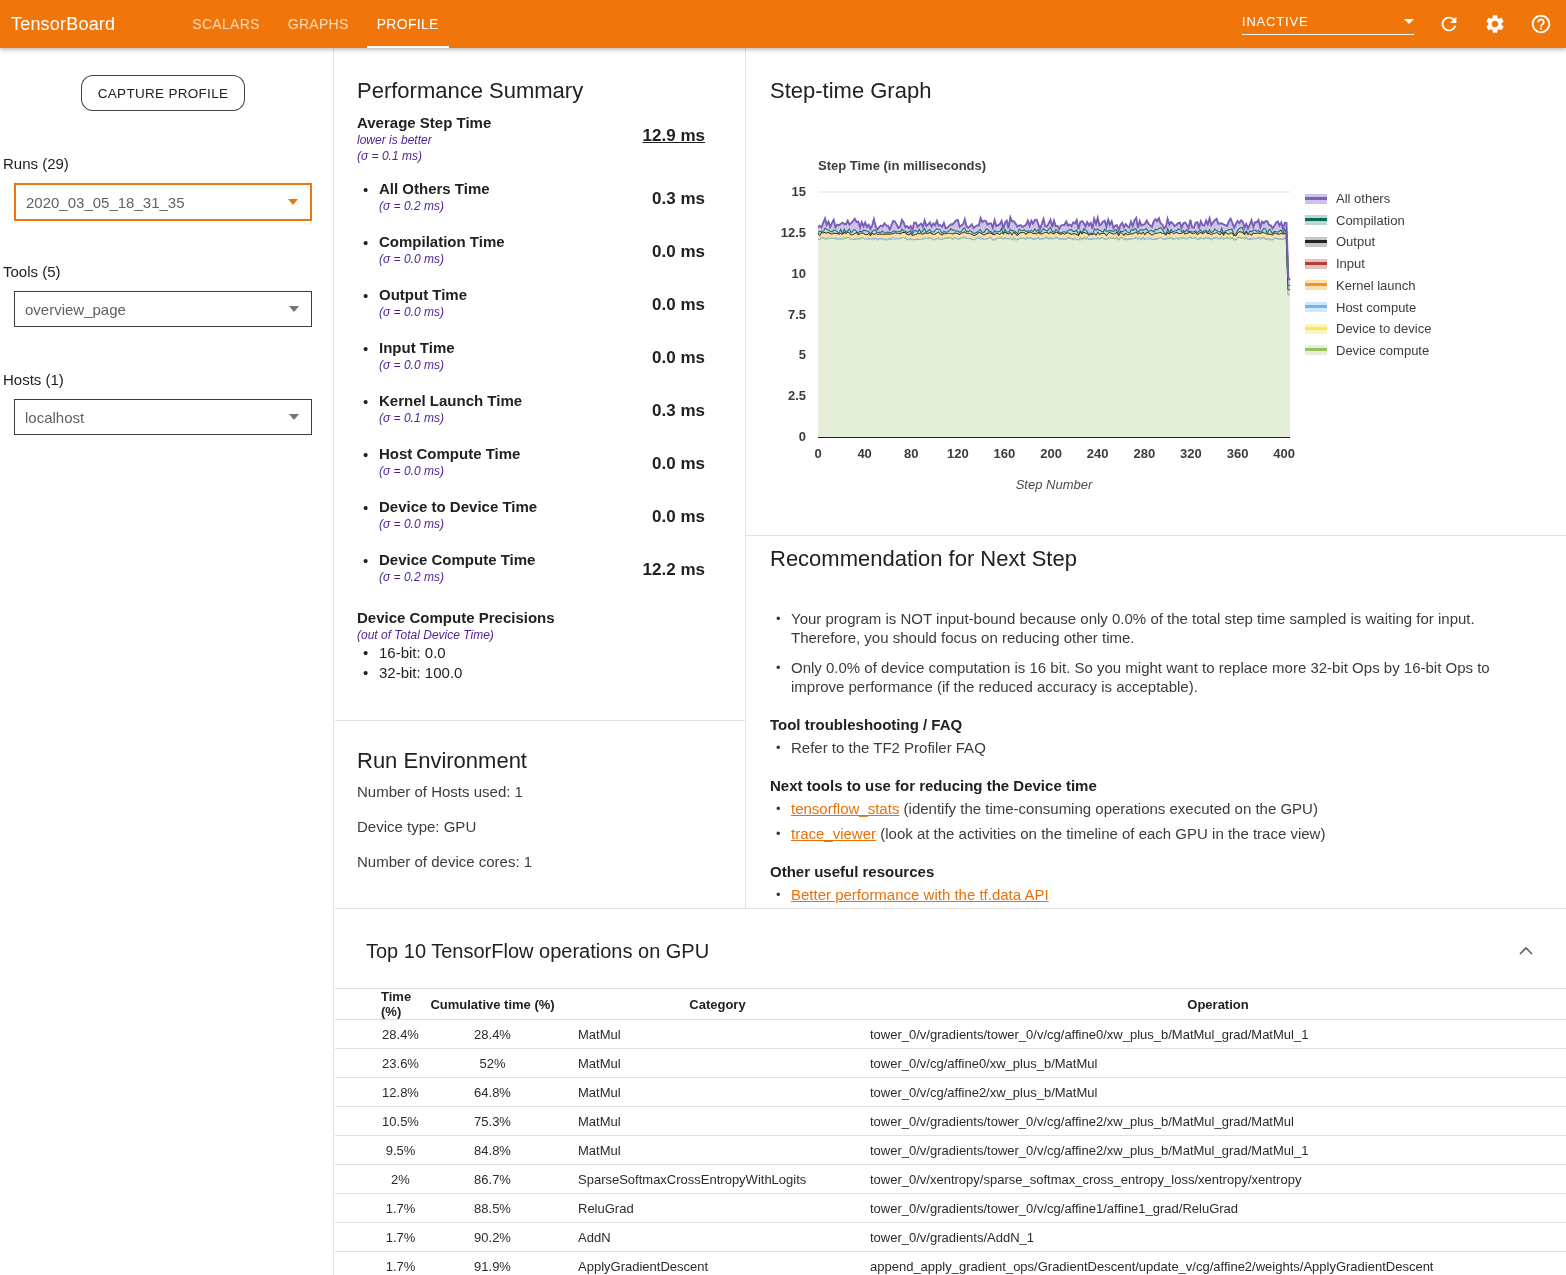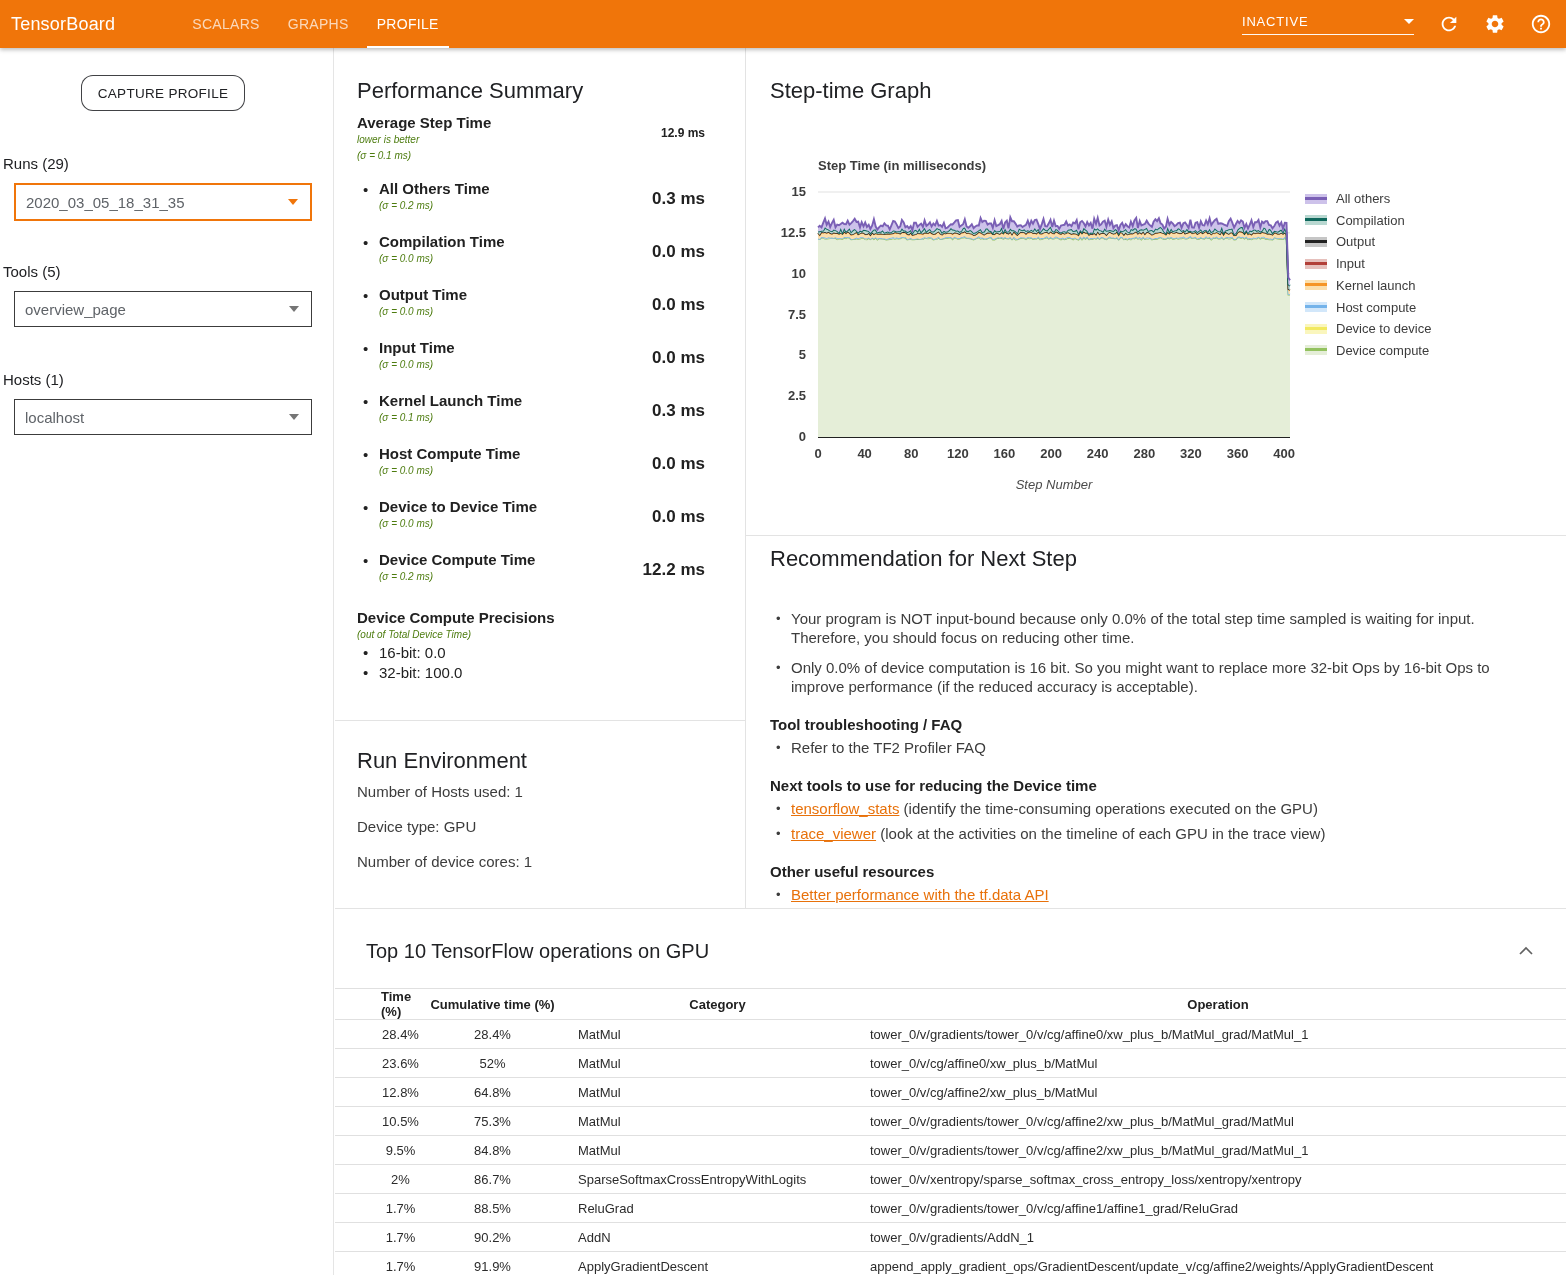--- a/index.html
+++ b/index.html
@@ -48,22 +48,22 @@
   .hdiv-left  { position:absolute; left:335px; top:720px; width:410px; height:1px; background:#e3e3e3; }
   .hdiv-right { position:absolute; left:745px; top:535px; width:821px; height:1px; background:#e3e3e3; }
   .hdiv-full  { position:absolute; left:335px; top:908px; width:1231px; height:1px; background:#e3e3e3; }
 
   .h1 { font-size:22px; font-weight:400; color:#202124; }
 
   
   .ps-title { position:absolute; left:22px; top:30px; }
   .avg-block { position:absolute; left:22px; top:66px; right:40px; }
   .metric-label { font-size:15px; font-weight:700; color:#212121; line-height:18px; }
-  .metric-note  { font-size:10px; font-style:italic; color:#4d7c0f; line-height:16px; }
-  .avg-value { position:absolute; right:0; top:12px; font-size:12px; font-weight:700; }
+  .metric-note  { font-size:12px; font-style:italic; color:#4c1d95; line-height:16px; }
+  .avg-value { position:absolute; right:0; top:12px; font-size:17px; font-weight:700;text-decoration:underline; }
   #perf-items { position:absolute; left:22px; top:132px; right:40px; }
   .perf-item { position:relative; height:53px; padding-left:22px; }
   .perf-item .bullet { position:absolute; left:6px; top:1px; font-size:15px; }
   .perf-item .val { position:absolute; right:0; top:9px; font-size:17px; font-weight:700; }
   .prec-block { position:absolute; left:22px; top:561px; right:30px; }
   .prec-item { font-size:15px; color:#212121; line-height:19.5px; padding-left:22px; position:relative; }
   .prec-item::before { content:"•"; position:absolute; left:6px; }
 
   
   .re-title { position:absolute; left:22px; top:700px; }

